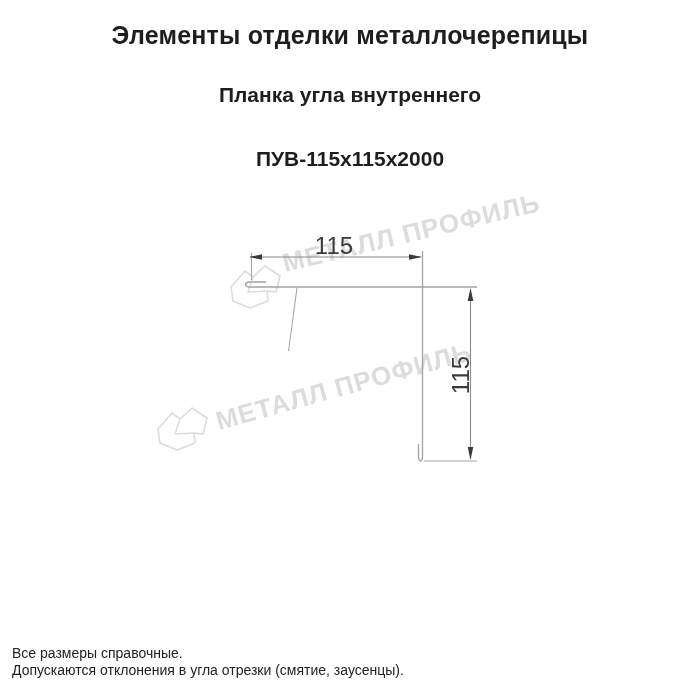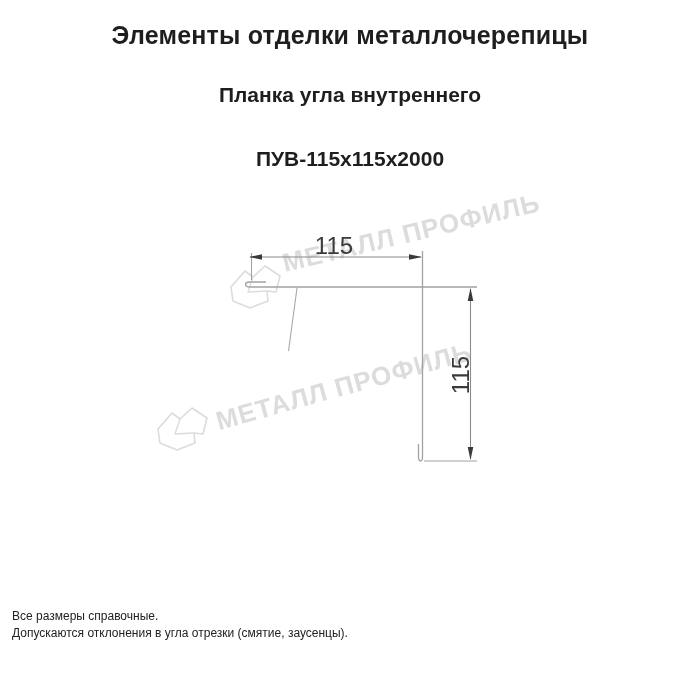--- a/index.html
+++ b/index.html
@@ -12,22 +12,22 @@
     top:21px;left:0;width:700px;text-align:center;
     font-size:25px;font-weight:bold;letter-spacing:.2px;color:#1e1e1e;
   }
   .subtitle1{top:83px;left:0;width:700px;text-align:center;font-size:21px;font-weight:bold;color:#1e1e1e;}
   .subtitle2{top:119px;left:0;width:700px;text-align:center;font-size:21px;font-weight:bold;color:#1e1e1e;margin-top:28px;}
   .face-label{
     top:342px;left:207px;width:100px;text-align:center;
     font-size:15px;line-height:16px;color:#222222;
   }
   .footer{
-    top:608px;left:12px;width:660px;
-    font-size:12px;line-height:16.5px;color:#222222;
+    top:645px;left:12px;width:660px;
+    font-size:14px;line-height:16.5px;color:#222222;
   }
   .wm-text{
     font-size:26px;font-weight:bold;color:#dcdcdc;letter-spacing:1px;
     line-height:26px;white-space:nowrap;transform-origin:left bottom;
   }
   .wmA-text{left:286px;top:250px;transform:rotate(-13.5deg);}
   .wmB-text{left:220px;top:408px;transform:rotate(-15.5deg);}
   .wmA-logo{left:226px;top:261px;}
   .wmB-logo{left:153px;top:403px;}
   svg{display:block;}

